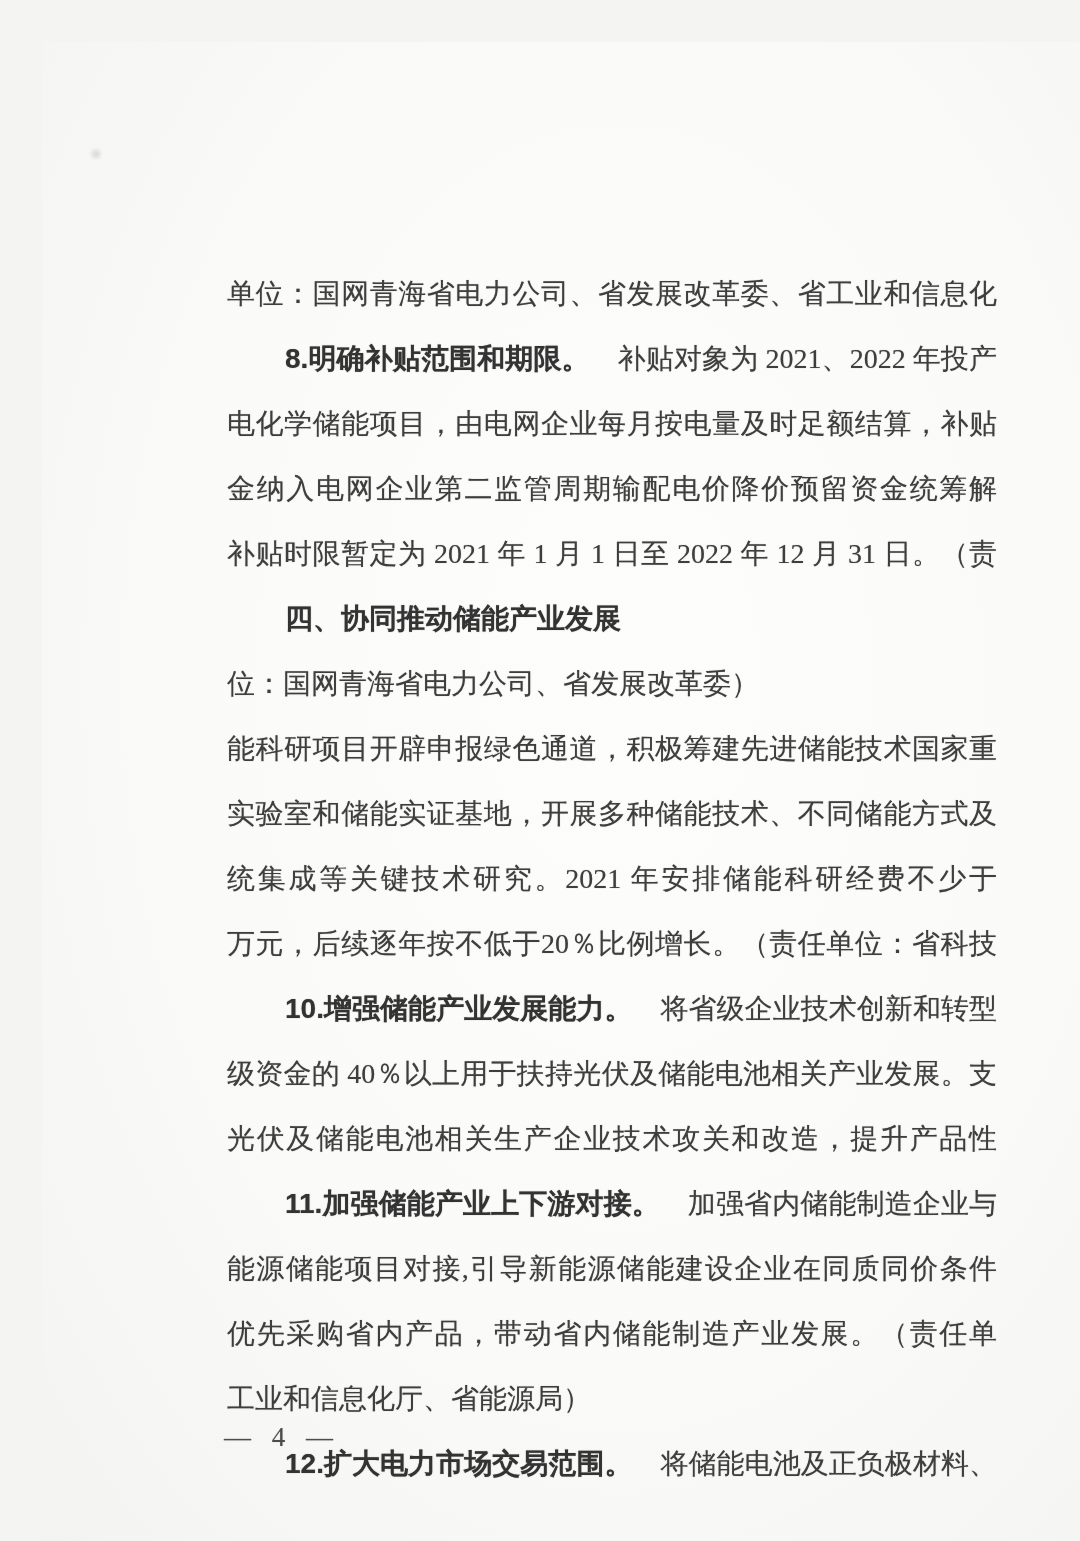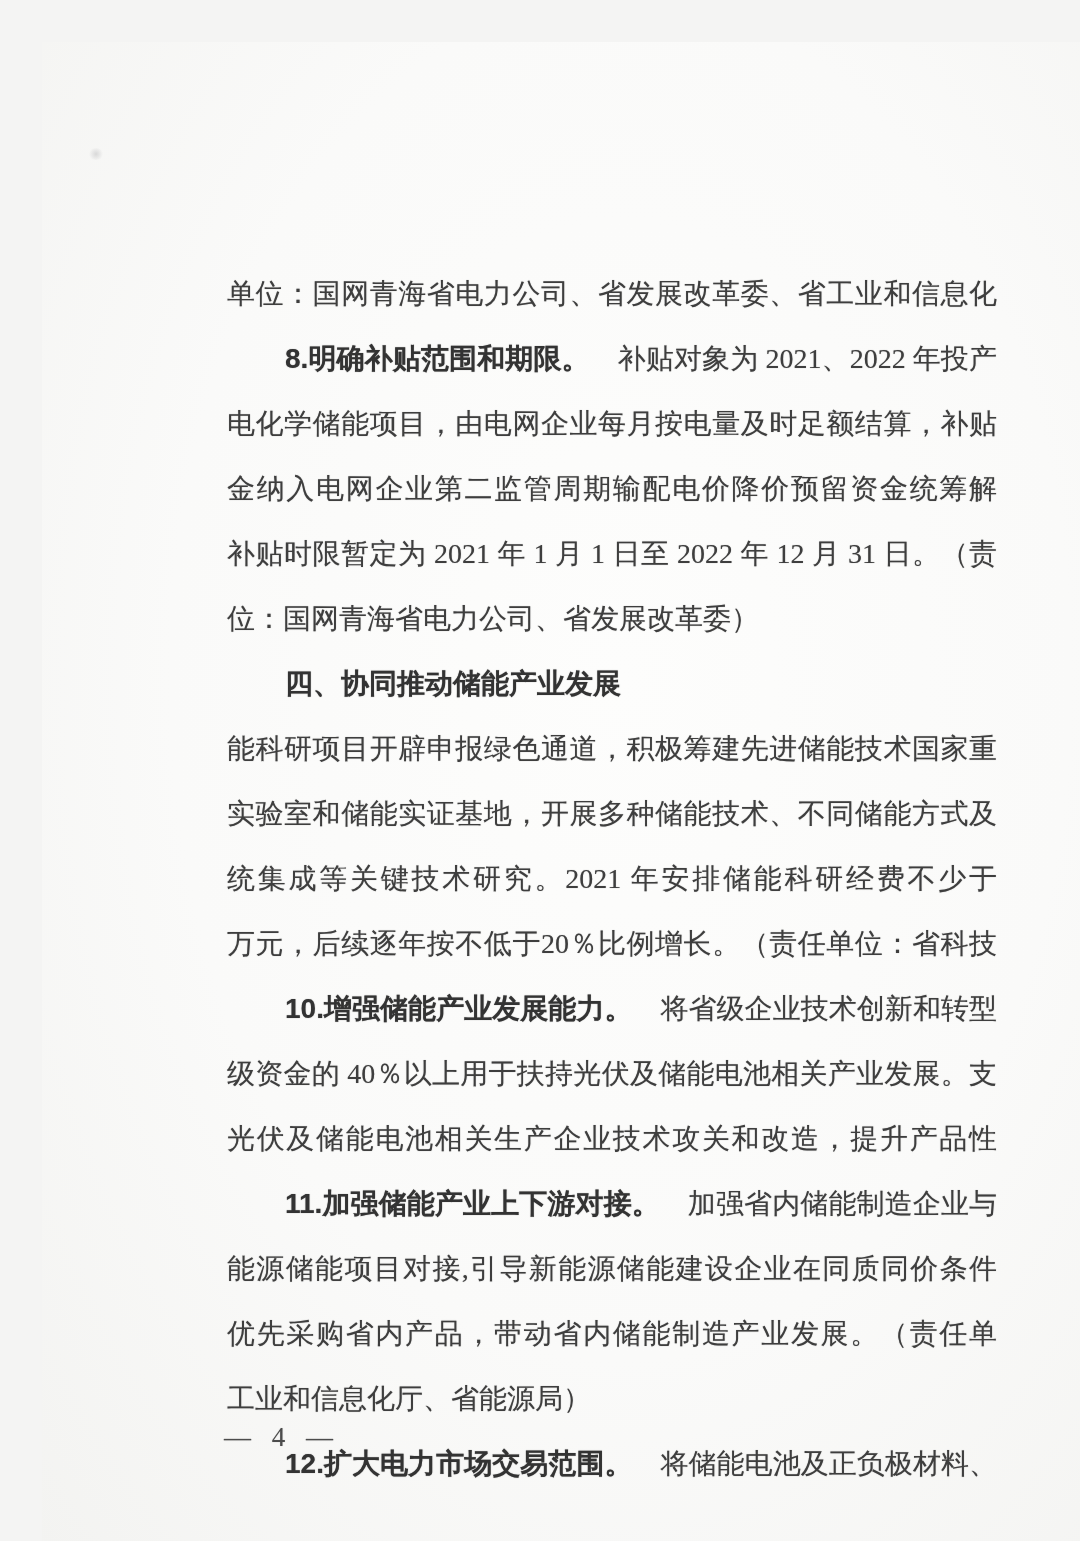--- a/index.html
+++ b/index.html
@@ -76,22 +76,22 @@
   <div class="smudge"></div>
   <div class="speck speck-a"></div>
   <div class="speck speck-b"></div>
 
   <div class="doc-body">
       <div class="line justify"><span class="run">单位：国网青海省电力公司、省发展改革委、省工业和信息化厅）</span></div>
       <div class="line justify indent"><span class="run bold">8.明确补贴范围和期限。</span><span class="run">补贴对象为 2021、2022 年投产的</span></div>
       <div class="line justify"><span class="run">电化学储能项目，由电网企业每月按电量及时足额结算，补贴资</span></div>
       <div class="line justify"><span class="run">金纳入电网企业第二监管周期输配电价降价预留资金统筹解决，</span></div>
       <div class="line justify"><span class="run">补贴时限暂定为 2021 年 1 月 1 日至 2022 年 12 月 31 日。（责任单</span></div>
+      <div class="line indent"><span class="run bold">四、协同推动储能产业发展</span></div>
       <div class="line"><span class="run">位：国网青海省电力公司、省发展改革委）</span></div>
-      <div class="line indent"><span class="run bold">四、协同推动储能产业发展</span></div>
       <div class="line justify"><span class="run">能科研项目开辟申报绿色通道，积极筹建先进储能技术国家重点</span></div>
       <div class="line justify"><span class="run">实验室和储能实证基地，开展多种储能技术、不同储能方式及系</span></div>
       <div class="line justify"><span class="run">统集成等关键技术研究。2021 年安排储能科研经费不少于 3000</span></div>
       <div class="line justify"><span class="run">万元，后续逐年按不低于20％比例增长。（责任单位：省科技厅）</span></div>
       <div class="line justify indent"><span class="run bold">10.增强储能产业发展能力。</span><span class="run">将省级企业技术创新和转型升</span></div>
       <div class="line justify"><span class="run">级资金的 40％以上用于扶持光伏及储能电池相关产业发展。支持</span></div>
       <div class="line justify"><span class="run">光伏及储能电池相关生产企业技术攻关和改造，提升产品性能、</span></div>
       <div class="line justify indent"><span class="run bold">11.加强储能产业上下游对接。</span><span class="run">加强省内储能制造企业与新</span></div>
       <div class="line justify"><span class="run">能源储能项目对接,引导新能源储能建设企业在同质同价条件下，</span></div>
       <div class="line justify"><span class="run">优先采购省内产品，带动省内储能制造产业发展。（责任单位：省</span></div>

